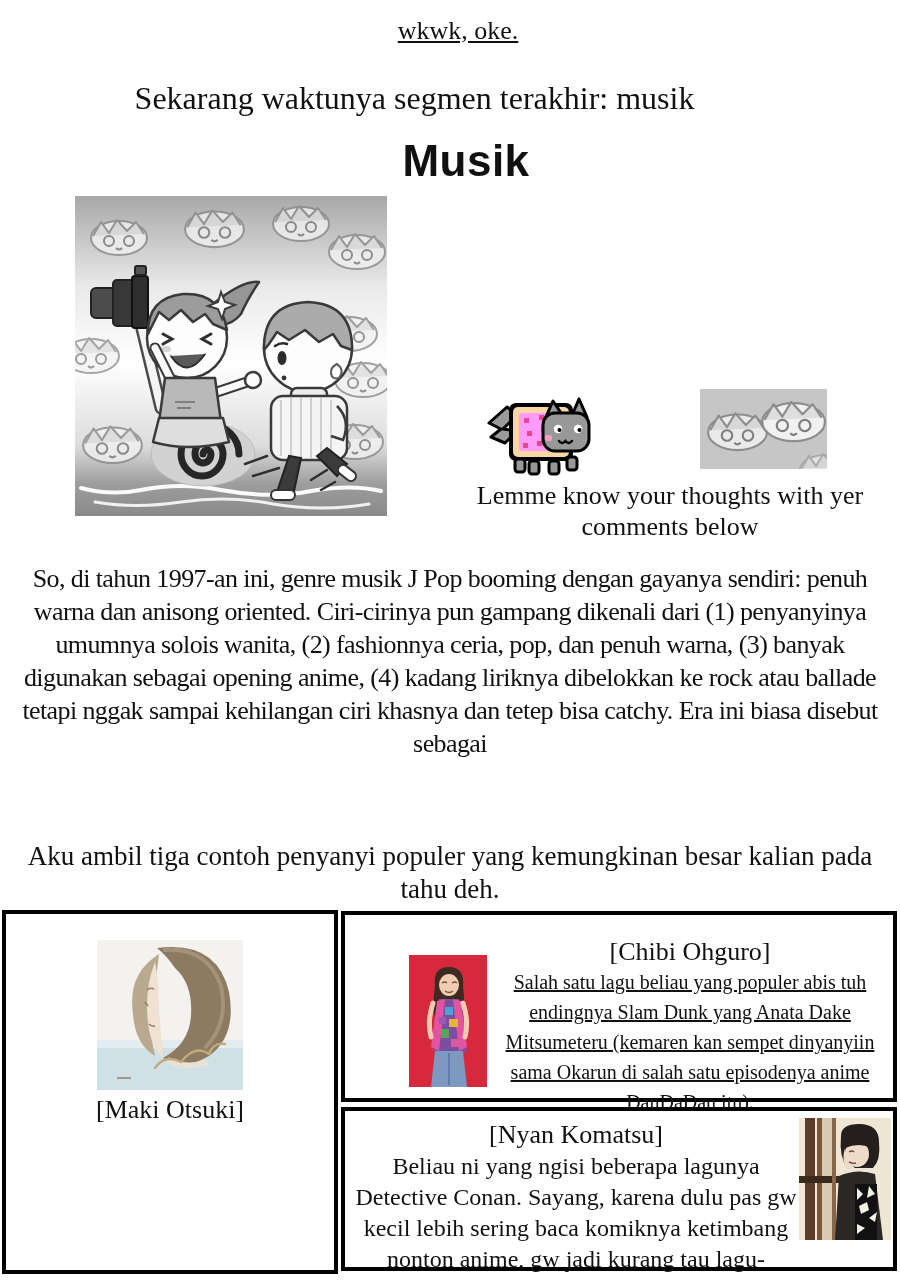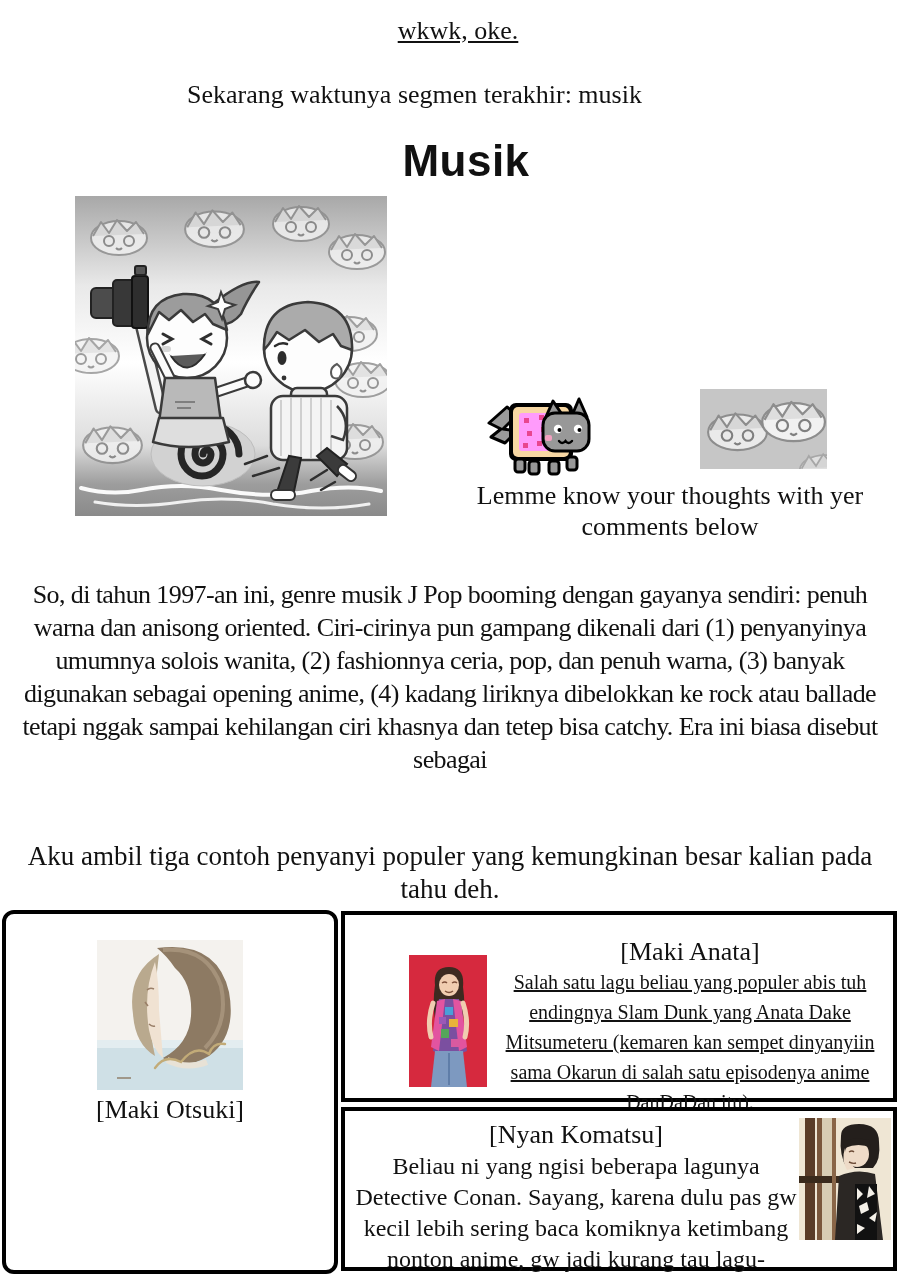--- a/index.html
+++ b/index.html
@@ -4,36 +4,36 @@
 <style>
   html,body{margin:0;padding:0;background:#fff;}
   .page{
     position:relative;width:900px;height:1280px;background:#ffffff;
     font-family:"Liberation Serif", serif;color:#111;overflow:hidden;
   }
   .abs{position:absolute;}
   .ctr{text-align:center;}
 
   .intro-line{left:8px;top:16px;width:900px;font-size:26px;text-decoration:underline;}
-  .segment-line{left:0;top:80px;width:829px;font-size:26px;}
+  .segment-line{left:0;top:80px;width:829px;font-size:32px;}
   .heading{left:0;top:120px;width:900px;font-family:"Liberation Sans",sans-serif;
            font-size:44px;font-weight:600;letter-spacing:0.5px;}
 
   .illustration{left:75px;top:196px;width:312px;height:320px;}
   .nyan-paragraph{left:386px;top:180px;width:514px;font-size:26px;line-height:32px;}
   .nyan-cat-image{left:487px;top:377px;width:106px;height:100px;}
   .chibi-compare-image{left:700px;top:389px;width:127px;height:80px;}
   .comments-prompt{left:430px;top:480px;width:480px;font-size:26px;line-height:31px;}
 
-  .jpop-paragraph{left:8px;top:562px;width:884px;font-size:26px;line-height:33px;letter-spacing:-0.6px;margin-top:16px;}
+  .jpop-paragraph{left:8px;top:562px;width:884px;font-size:26px;line-height:33px;letter-spacing:-0.6px;}
   .era-line{left:0;top:782px;width:900px;font-size:26px;letter-spacing:-0.4px;}
   .examples-intro{left:8px;top:840px;width:884px;font-size:27px;line-height:33px;}
 
   .singer-box{position:absolute;border:4px solid #000;background:#fff;box-sizing:border-box;}
-  .box-otsuki{left:2px;top:910px;width:336px;height:364px;border-radius:12px;}
+  .box-otsuki{left:2px;top:910px;width:336px;height:364px;}
   .box-ohguro{left:341px;top:911px;width:556px;height:191px;}
   .box-komatsu{left:341px;top:1107px;width:556px;height:164px;}
 
   .album-art{display:block;margin:26px auto 4px auto;width:146px;height:150px;}
   .singer-name{font-size:26px;text-align:center;line-height:32px;}
   .singer-desc{font-size:24px;text-align:center;line-height:33px;}
   .box-otsuki .singer-desc{margin:2px auto 0 auto;width:324px;}
 
   .box-ohguro .row{display:flex;align-items:flex-start;height:100%;}
   .ohguro-photo{width:78px;height:132px;margin:40px 0 0 64px;flex:0 0 auto;}
@@ -236,21 +236,21 @@
           <rect x="40" y="64" width="9" height="8" fill="#e8b33a"></rect>
           <rect x="32" y="74" width="8" height="9" fill="#55a55a"></rect>
           <rect x="42" y="84" width="9" height="8" fill="#d85aa0"></rect>
           <rect x="30" y="62" width="7" height="7" fill="#9b59b6"></rect>
         </g>
         <path d="M24 48 q-6 18 -2 34 M54 48 q6 18 2 34" stroke="#f0cdb0" stroke-width="5" fill="none" stroke-linecap="round"></path>
         <path d="M26 96 h28 l4 36 h-36 Z" fill="#7d99c0"></path>
         <path d="M40 98 v32" stroke="#5f7da8" stroke-width="2"></path>
       </svg>
       <div class="text-col">
-        <div class="singer-name">[Maki Anata]</div>
+        <div class="singer-name">[Chibi Ohguro]</div>
         <div class="singer-desc">Salah satu lagu beliau yang populer abis tuh endingnya Slam Dunk yang Anata Dake Mitsumeteru (kemaren kan sempet dinyanyiin sama Okarun di salah satu episodenya anime DanDaDan itu).</div>
       </div>
     </div>
   </div>
 
   <div class="singer-box box-komatsu">
     <div class="row">
       <div class="text-col">
         <div class="singer-name">[Nyan Komatsu]</div>
         <div class="singer-desc">Beliau ni yang ngisi beberapa lagunya Detective Conan. Sayang, karena dulu pas gw kecil lebih sering baca komiknya ketimbang nonton anime, gw jadi kurang tau lagu-lagunya.</div>

